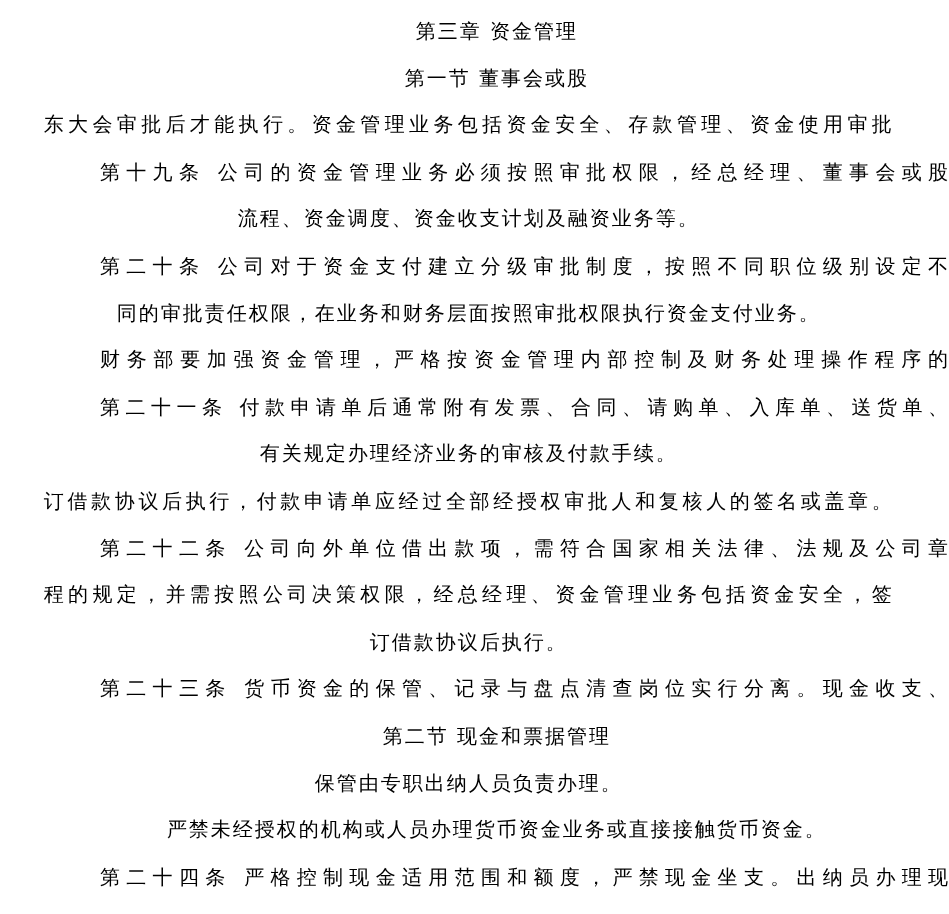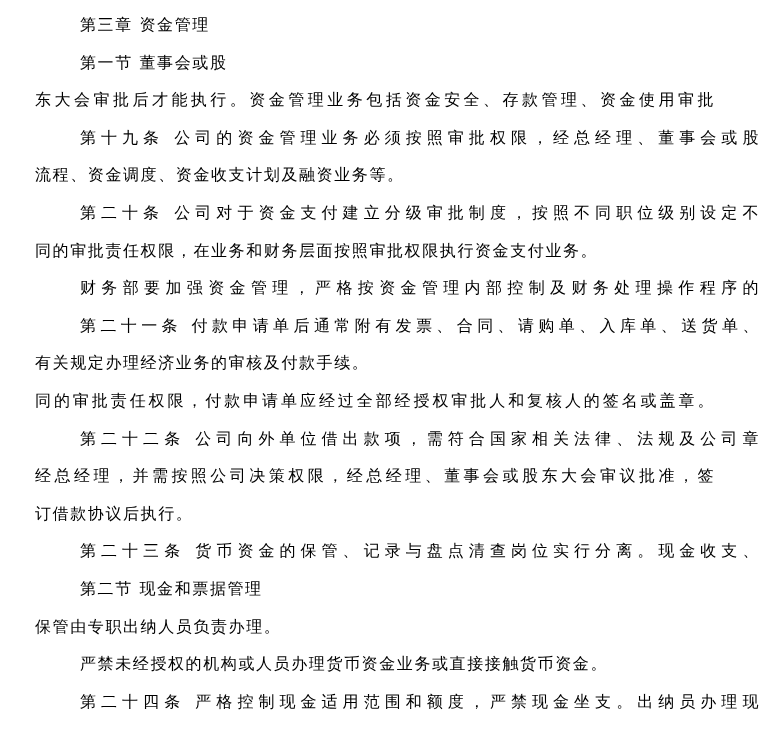--- a/index.html
+++ b/index.html
@@ -20,20 +20,21 @@
       left: 35px;
       top: 6px;
       width: 680px;
     }
     .line {
       height: 37.6px;
       line-height: 37.6px;
       font-size: 16px;
       white-space: nowrap;
       letter-spacing: 1.6px;
+      text-align: center;
     }
     .indent {
       padding-left: 45px;
     }
     .justify {
       text-align-last: justify;
       text-align: justify;
       width: 680px;
     }
   </style>
@@ -44,22 +45,22 @@
   <div class="line indent">第三章 资金管理</div>
   <div class="line indent">第一节 董事会或股</div>
   <div class="line justify">东大会审批后才能执行。资金管理业务包括资金安全、存款管理、资金使用审批</div>
   <div class="line indent justify">第十九条 公司的资金管理业务必须按照审批权限，经总经理、董事会或股</div>
   <div class="line">流程、资金调度、资金收支计划及融资业务等。</div>
   <div class="line indent justify">第二十条 公司对于资金支付建立分级审批制度，按照不同职位级别设定不</div>
   <div class="line">同的审批责任权限，在业务和财务层面按照审批权限执行资金支付业务。</div>
   <div class="line indent justify">财务部要加强资金管理，严格按资金管理内部控制及财务处理操作程序的</div>
   <div class="line indent justify">第二十一条 付款申请单后通常附有发票、合同、请购单、入库单、送货单、</div>
   <div class="line">有关规定办理经济业务的审核及付款手续。</div>
-  <div class="line justify">同的审批责任权限，付款申请单应经过全部经授权审批人和复核人的签名或盖章。</div>
+  <div class="line justify">订借款协议后执行，付款申请单应经过全部经授权审批人和复核人的签名或盖章。</div>
   <div class="line indent justify">第二十二条 公司向外单位借出款项，需符合国家相关法律、法规及公司章</div>
-  <div class="line justify">经总经理，并需按照公司决策权限，经总经理、董事会或股东大会审议批准，签</div>
+  <div class="line justify">程的规定，并需按照公司决策权限，经总经理、资金管理业务包括资金安全，签</div>
   <div class="line">订借款协议后执行。</div>
   <div class="line indent justify">第二十三条 货币资金的保管、记录与盘点清查岗位实行分离。现金收支、</div>
   <div class="line indent">第二节 现金和票据管理</div>
   <div class="line">保管由专职出纳人员负责办理。</div>
   <div class="line indent">严禁未经授权的机构或人员办理货币资金业务或直接接触货币资金。</div>
   <div class="line indent justify">第二十四条 严格控制现金适用范围和额度，严禁现金坐支。出纳员办理现</div>
 </div>
 
 </body></html>

